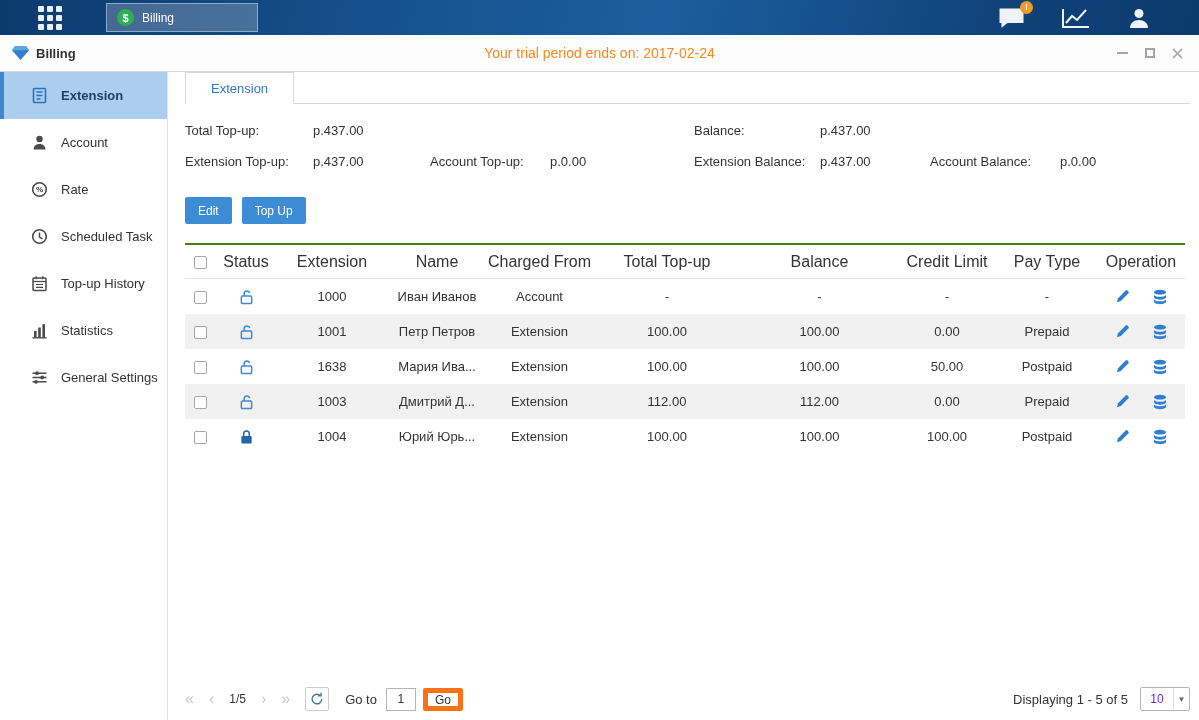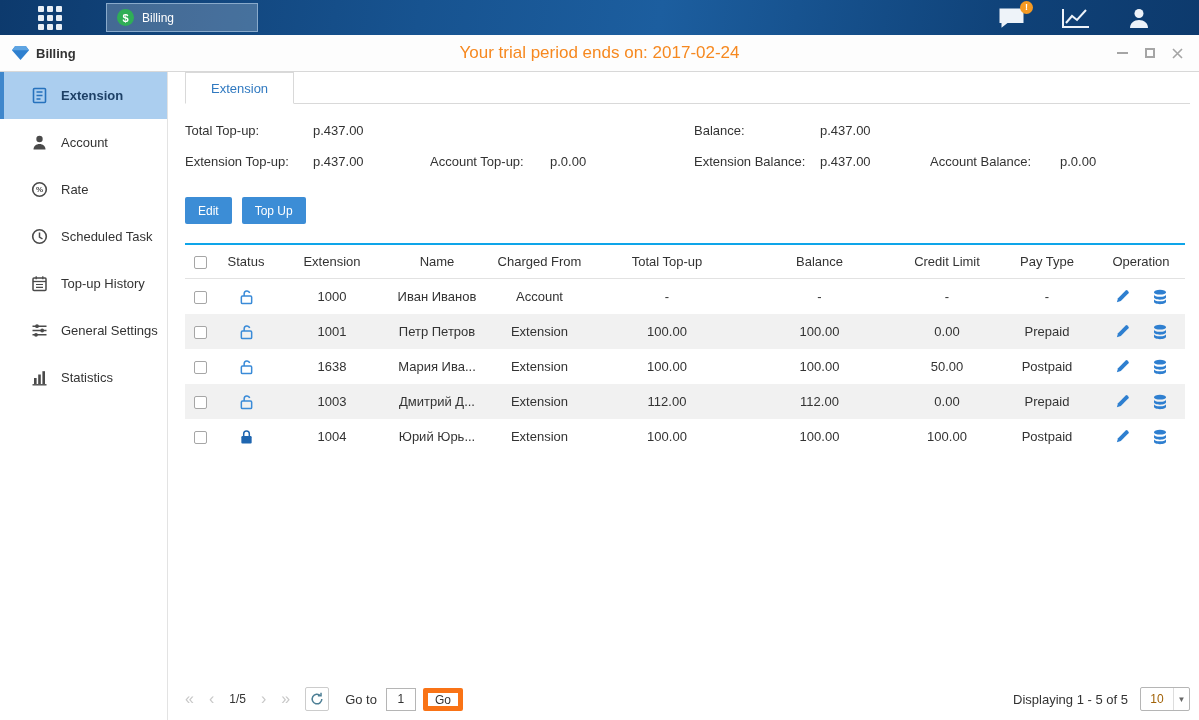--- a/index.html
+++ b/index.html
@@ -13,21 +13,21 @@
   .top-tab .dollar { width:17px; height:17px; border-radius:50%; background:#2fae57; color:#fff; font-size:11px; font-weight:bold; display:flex; align-items:center; justify-content:center; flex:0 0 auto; }
   .top-tab .label { color:#fff; font-size:12px; margin-left:8px; white-space:nowrap; }
   .top-right { position:absolute; right:0; top:0; height:35px; display:flex; align-items:center; gap:36px; padding-right:48px; }
   .top-ic { position:relative; display:flex; align-items:center; cursor:pointer; }
   .badge { position:absolute; top:-6px; right:-8px; width:13px; height:13px; border-radius:50%; background:#f59a23; color:#fff; font-size:9px; font-weight:bold; display:flex; align-items:center; justify-content:center; }
 
   
   .titlebar { height:37px; background:#fdfdfd; border-bottom:1px solid #d8d8d8; display:flex; align-items:center; position:relative; }
   .titlebar .gem { margin-left:12px; display:flex; }
   .titlebar .wtitle { font-size:13px; font-weight:bold; color:#333; margin-left:7px; z-index:2; }
-  .trial { position:absolute; left:0; right:0; text-align:center; color:#f6881f; font-size:17px; }
+  .trial { position:absolute; left:0; right:0; text-align:center; color:#f6881f; font-size:14px; }
   .win-controls { position:absolute; right:16px; display:flex; align-items:center; gap:17px; z-index:2; }
   .ctrl { cursor:pointer; display:flex; align-items:center; justify-content:center; height:12px; }
   .ctrl-min i { display:block; width:11px; height:2px; background:#a5a5a5; }
   .ctrl-max i { display:block; width:10px; height:10px; border:2px solid #a5a5a5; }
 
   
   .app-body { display:flex; height:648px; }
   .sidebar { width:168px; border-right:1px solid #e3e3e3; background:#fff; flex:0 0 auto; }
   .side-item { height:47px; display:flex; align-items:center; padding-left:30px; gap:13px; font-size:13px; color:#333; cursor:pointer; position:relative; }
   .side-item .sicon { width:18px; height:18px; color:#4a4a4a; display:flex; align-items:center; justify-content:center; flex:0 0 auto; }
@@ -46,42 +46,42 @@
   .c1l { width:128px; } .c1v { width:117px; }
   .c2l { width:120px; } .c2v { width:144px; }
   .c3l { width:126px; } .c3v { width:110px; }
   .c4l { width:130px; } .c4v { width:130px; }
 
   .btn-row { margin-top:20px; display:flex; gap:10px;align-items:center; }
   .btn { background:#3c8dd6; color:#fff; font-size:12px; border:none; border-radius:2px; height:27px; padding:0 13px; cursor:pointer; font-family:inherit; }
 
   .table { margin-top:19px; width:1000px; }
   .grid-cols { display:grid; grid-template-columns:30px 62px 110px 100px 105px 150px 155px 100px 100px 88px; align-items:center; }
-  .thead { border-top:2px solid #0ea5e9; border-bottom:1px solid #e2e2e2; height:36px; font-size:13px; color:#333; }
+  .thead { border-top:2px solid #4d7c0f; border-bottom:1px solid #e2e2e2; height:36px; font-size:16px; color:#333; }
   .thead .cell { text-align:center; }
   .trow { height:35px; font-size:13px; color:#333; cursor:default; }
   .trow .cell { text-align:center; overflow:hidden; white-space:nowrap; text-overflow:ellipsis; }
   .tbody .trow:nth-child(even) { background:#f1f1f1; }
   .cb { width:13px; height:13px; border:1px solid #a6a6a6; border-radius:2px; background:#fff; display:inline-block; vertical-align:middle; cursor:pointer; }
   .lock { display:inline-flex; vertical-align:middle; }
   .ops { display:flex; justify-content:center; gap:22px; align-items:center; }
   .op { display:inline-flex; cursor:pointer; }
 
   
   .pagination { position:absolute; bottom:8px; left:17px; right:14px; display:flex; align-items:center; height:26px; }
   .pg-nav { color:#c8c8c8; font-size:16px; margin-right:15px; cursor:default; line-height:1; }
   .pg-info { color:#333; font-size:12px; margin-right:15px; }
   .refresh-box { width:24px; height:24px; border:1px solid #ccc; border-radius:2px; display:flex; align-items:center; justify-content:center; background:#fff; margin-right:16px; cursor:pointer; }
   .goto-label { font-size:13px; color:#333; margin-right:9px; }
   .goto-input { width:30px; height:23px; border:1px solid #b5b5b5; text-align:center; font-size:12px; color:#333; margin-right:7px; font-family:inherit; }
   .go-btn { height:23px; border:5px solid #f97316; background:#fff; padding:0 7px; font-size:12px; color:#333; cursor:pointer; border-radius:2px; font-family:inherit; }
   .pg-right { margin-left:auto; display:flex; align-items:center; gap:12px; }
   .displaying { font-size:13px; color:#333; }
   .page-size { width:50px; height:24px; border:1px solid #b5b5b5; border-radius:2px; display:flex; align-items:center; background:#fff; cursor:pointer; }
-  .page-size .val { flex:1; text-align:center; font-size:12px; color:#a16207; }
+  .page-size .val { flex:1; text-align:center; font-size:12px; color:#6d28d9; }
   .page-size .arr { width:16px; height:100%; border-left:1px solid #ddd; display:flex; align-items:center; justify-content:center; font-size:8px; color:#666; }
 </style>
 </head>
 <body>
 
 <div class="topbar">
   <div class="apps-icon">
     <span></span>
       <span></span>
       <span></span>
@@ -188,38 +188,38 @@
             <path d="M2 6.5h13" stroke="currentColor" stroke-width="1.3"></path>
             <path d="M5.2 1.2v3M11.8 1.2v3" stroke="currentColor" stroke-width="1.3"></path>
             <path d="M5 9.5h7M5 12.3h7" stroke="currentColor" stroke-width="1.2"></path>
           </svg>
       </span>
       <span>Top-up History</span>
     </div>
     <div class="side-item">
       <span class="sicon">
         <svg width="17" height="17" viewBox="0 0 17 17">
+            <path d="M1.5 15.8h14" stroke="currentColor" stroke-width="1.4"></path>
+            <rect x="3" y="9" width="2.6" height="6" fill="currentColor"></rect>
+            <rect x="7.2" y="5.5" width="2.6" height="9.5" fill="currentColor"></rect>
+            <rect x="11.4" y="2.2" width="2.6" height="12.8" fill="currentColor"></rect>
+          </svg>
+      </span>
+      <span>Statistics</span>
+    </div>
+    <div class="side-item">
+      <span class="sicon">
+        <svg width="17" height="17" viewBox="0 0 17 17">
             <path d="M1.5 4.2h14M1.5 8.5h14M1.5 12.8h14" stroke="currentColor" stroke-width="1.5"></path>
             <circle cx="6" cy="4.2" r="1.9" fill="currentColor"></circle>
             <circle cx="11.2" cy="8.5" r="1.9" fill="currentColor"></circle>
             <circle cx="5" cy="12.8" r="1.9" fill="currentColor"></circle>
           </svg>
       </span>
       <span>General Settings</span>
-    </div>
-    <div class="side-item">
-      <span class="sicon">
-        <svg width="17" height="17" viewBox="0 0 17 17">
-            <path d="M1.5 15.8h14" stroke="currentColor" stroke-width="1.4"></path>
-            <rect x="3" y="9" width="2.6" height="6" fill="currentColor"></rect>
-            <rect x="7.2" y="5.5" width="2.6" height="9.5" fill="currentColor"></rect>
-            <rect x="11.4" y="2.2" width="2.6" height="12.8" fill="currentColor"></rect>
-          </svg>
-      </span>
-      <span>Statistics</span>
     </div>
   </div>
 
   <div class="main">
     <div class="tabs">
       <div class="tab">Extension</div>
     </div>
 
     <div class="summary">
       <div class="sum-row">

